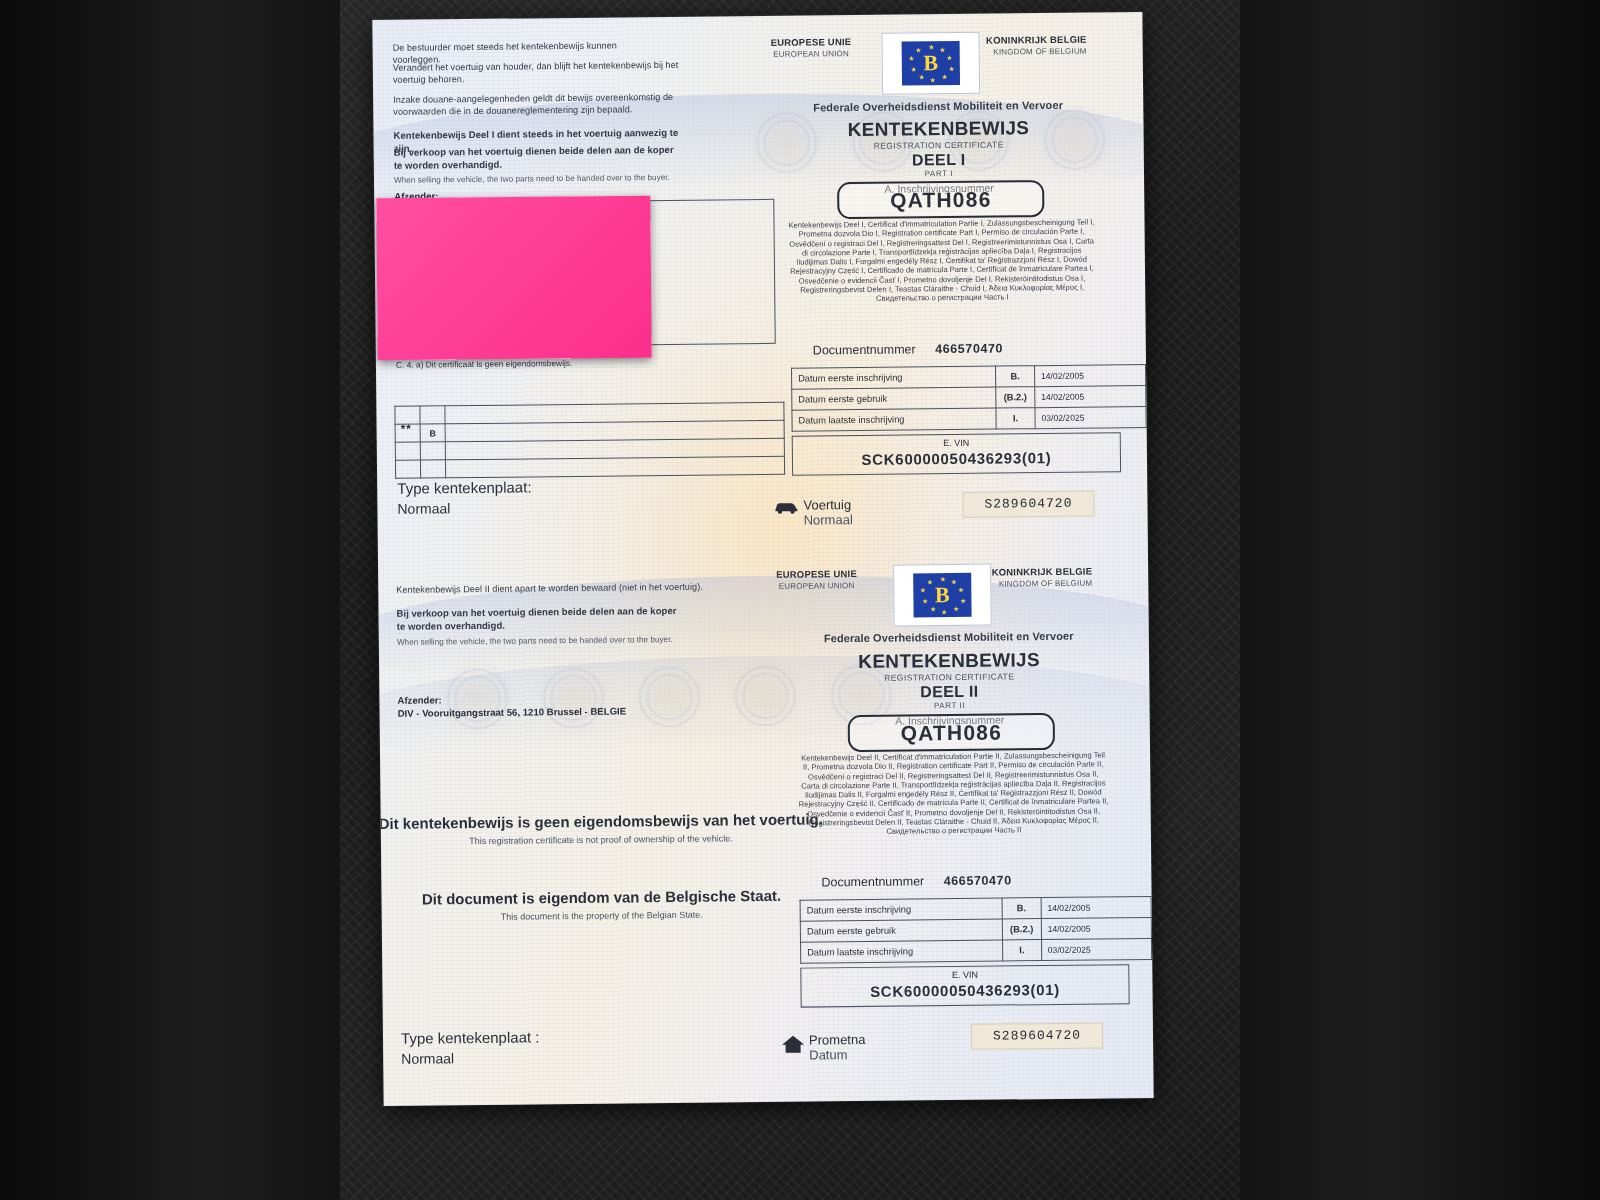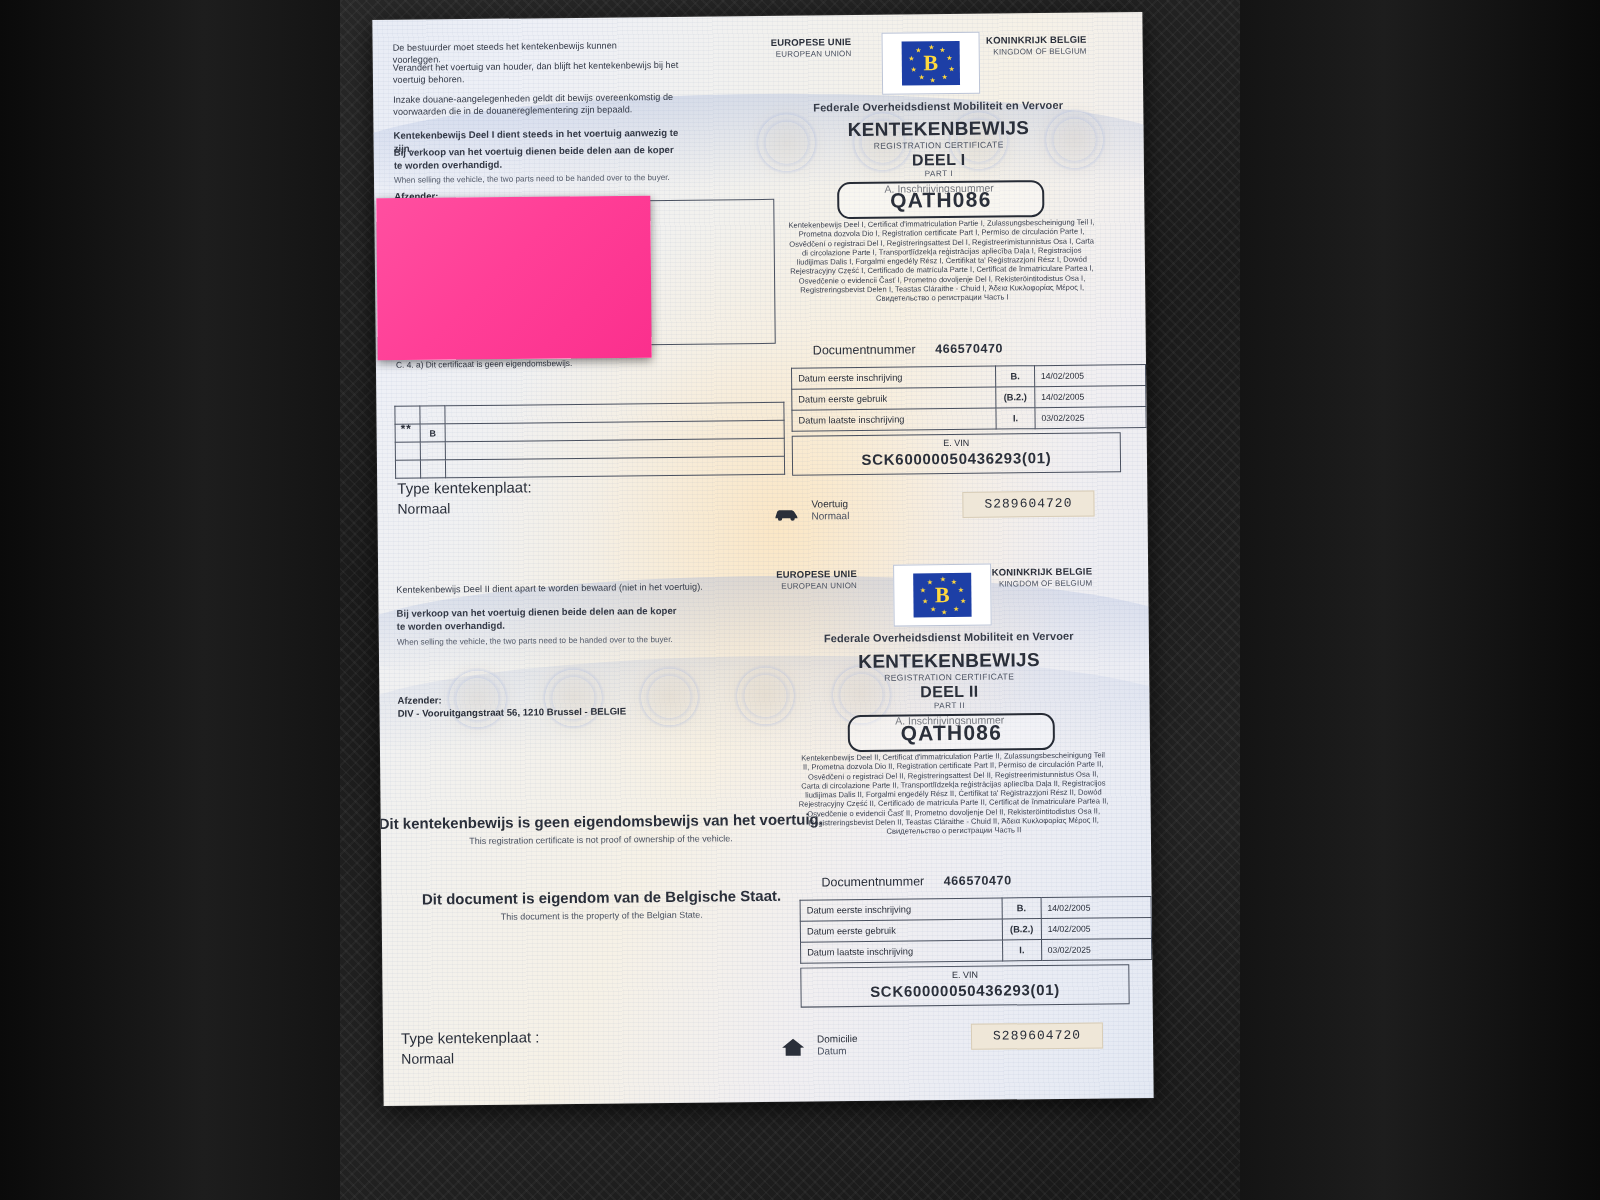--- a/index.html
+++ b/index.html
@@ -92,21 +92,21 @@
       radial-gradient(circle at 50% 50%, rgba(255,255,255,0) 34%, rgba(168,182,220,0.45) 35%, rgba(255,255,255,0) 41%),
       radial-gradient(circle at 50% 50%, rgba(190,170,140,0.25) 0%, rgba(255,255,255,0) 68%);
   }
 
   
   .half { position: absolute; left: 0; right: 0; }
   .half.one { top: 0; height: 532px; }
   .half.two { top: 532px; height: 554px; }
 
   .eu-line { position: absolute; font-size: 9.5px; letter-spacing: .2px; line-height: 1.15; }
-  .eu-left { left: 398px; top: 22px; text-align: right; font-weight: bold; }
+  .eu-left { left: 398px; top: 22px; text-align: center; font-weight: bold; }
   .eu-left .sub { font-weight: normal; font-size: 8px; color: #4a5160; }
   .eu-right { right: 56px; top: 22px; text-align: right; font-weight: bold; }
   .eu-right .sub { font-weight: normal; font-size: 8px; color: #4a5160; }
 
   .flag {
     position: absolute;
     width: 96px; height: 60px;
     background: #ffffff;
     border: 1px solid #bcc4d6;
     display: flex; align-items: center; justify-content: center;
@@ -201,23 +201,23 @@
     font-size: 13px;
     letter-spacing: 1px;
     text-align: center;
     padding: 4px 10px 5px;
     color: #2a2f3a;
   }
 
   .icon-label {
     position: absolute;
     display: flex;
-    align-items: flex-end;
-    gap: 12px;
-    font-size: 10px;
+    align-items: flex-start;
+    gap: 4px;
+    font-size: 13px;
     line-height: 1.15;
   }
   .icon-label .nl { font-weight: normal; }
   .icon-label .en { color: #4a5160; }
 
   .para {
     position: absolute;
     font-size: 9.2px;
     line-height: 1.35;
     color: #343a47;
@@ -514,21 +514,21 @@
         <div class="val">SCK60000050436293(01)</div>
       </div>
 
       <div class="barcode-label" style="left:588px; top:478px; width:110px;">S289604720</div>
 
       <div class="icon-label" style="left:398px; top:486px;">
         <svg width="24" height="20" viewBox="0 0 24 20">
           <path d="M12 2 L23 11 L19.5 11 L19.5 19 L4.5 19 L4.5 11 L1 11 Z" fill="#2a2f3a"></path>
         </svg>
         <div>
-          <div class="nl">Domicilie</div>
+          <div class="nl">Prometna</div>
           <div class="en">Datum</div>
         </div>
       </div>
 
       <div class="para" style="left:18px; top:32px; width:330px;">Kentekenbewijs Deel II dient apart te worden bewaard (niet in het voertuig).</div>
       <div class="para bold" style="left:18px; top:56px; width:290px;">Bij verkoop van het voertuig dienen beide delen aan de koper te worden overhandigd.</div>
       <div class="para" style="left:18px; top:85px; width:320px; font-size:8.2px; color:#555c6b;">When selling the vehicle, the two parts need to be handed over to the buyer.</div>
 
       <div class="sender" style="left:18px; top:142px;">
         <span>Afzender:</span><br>

